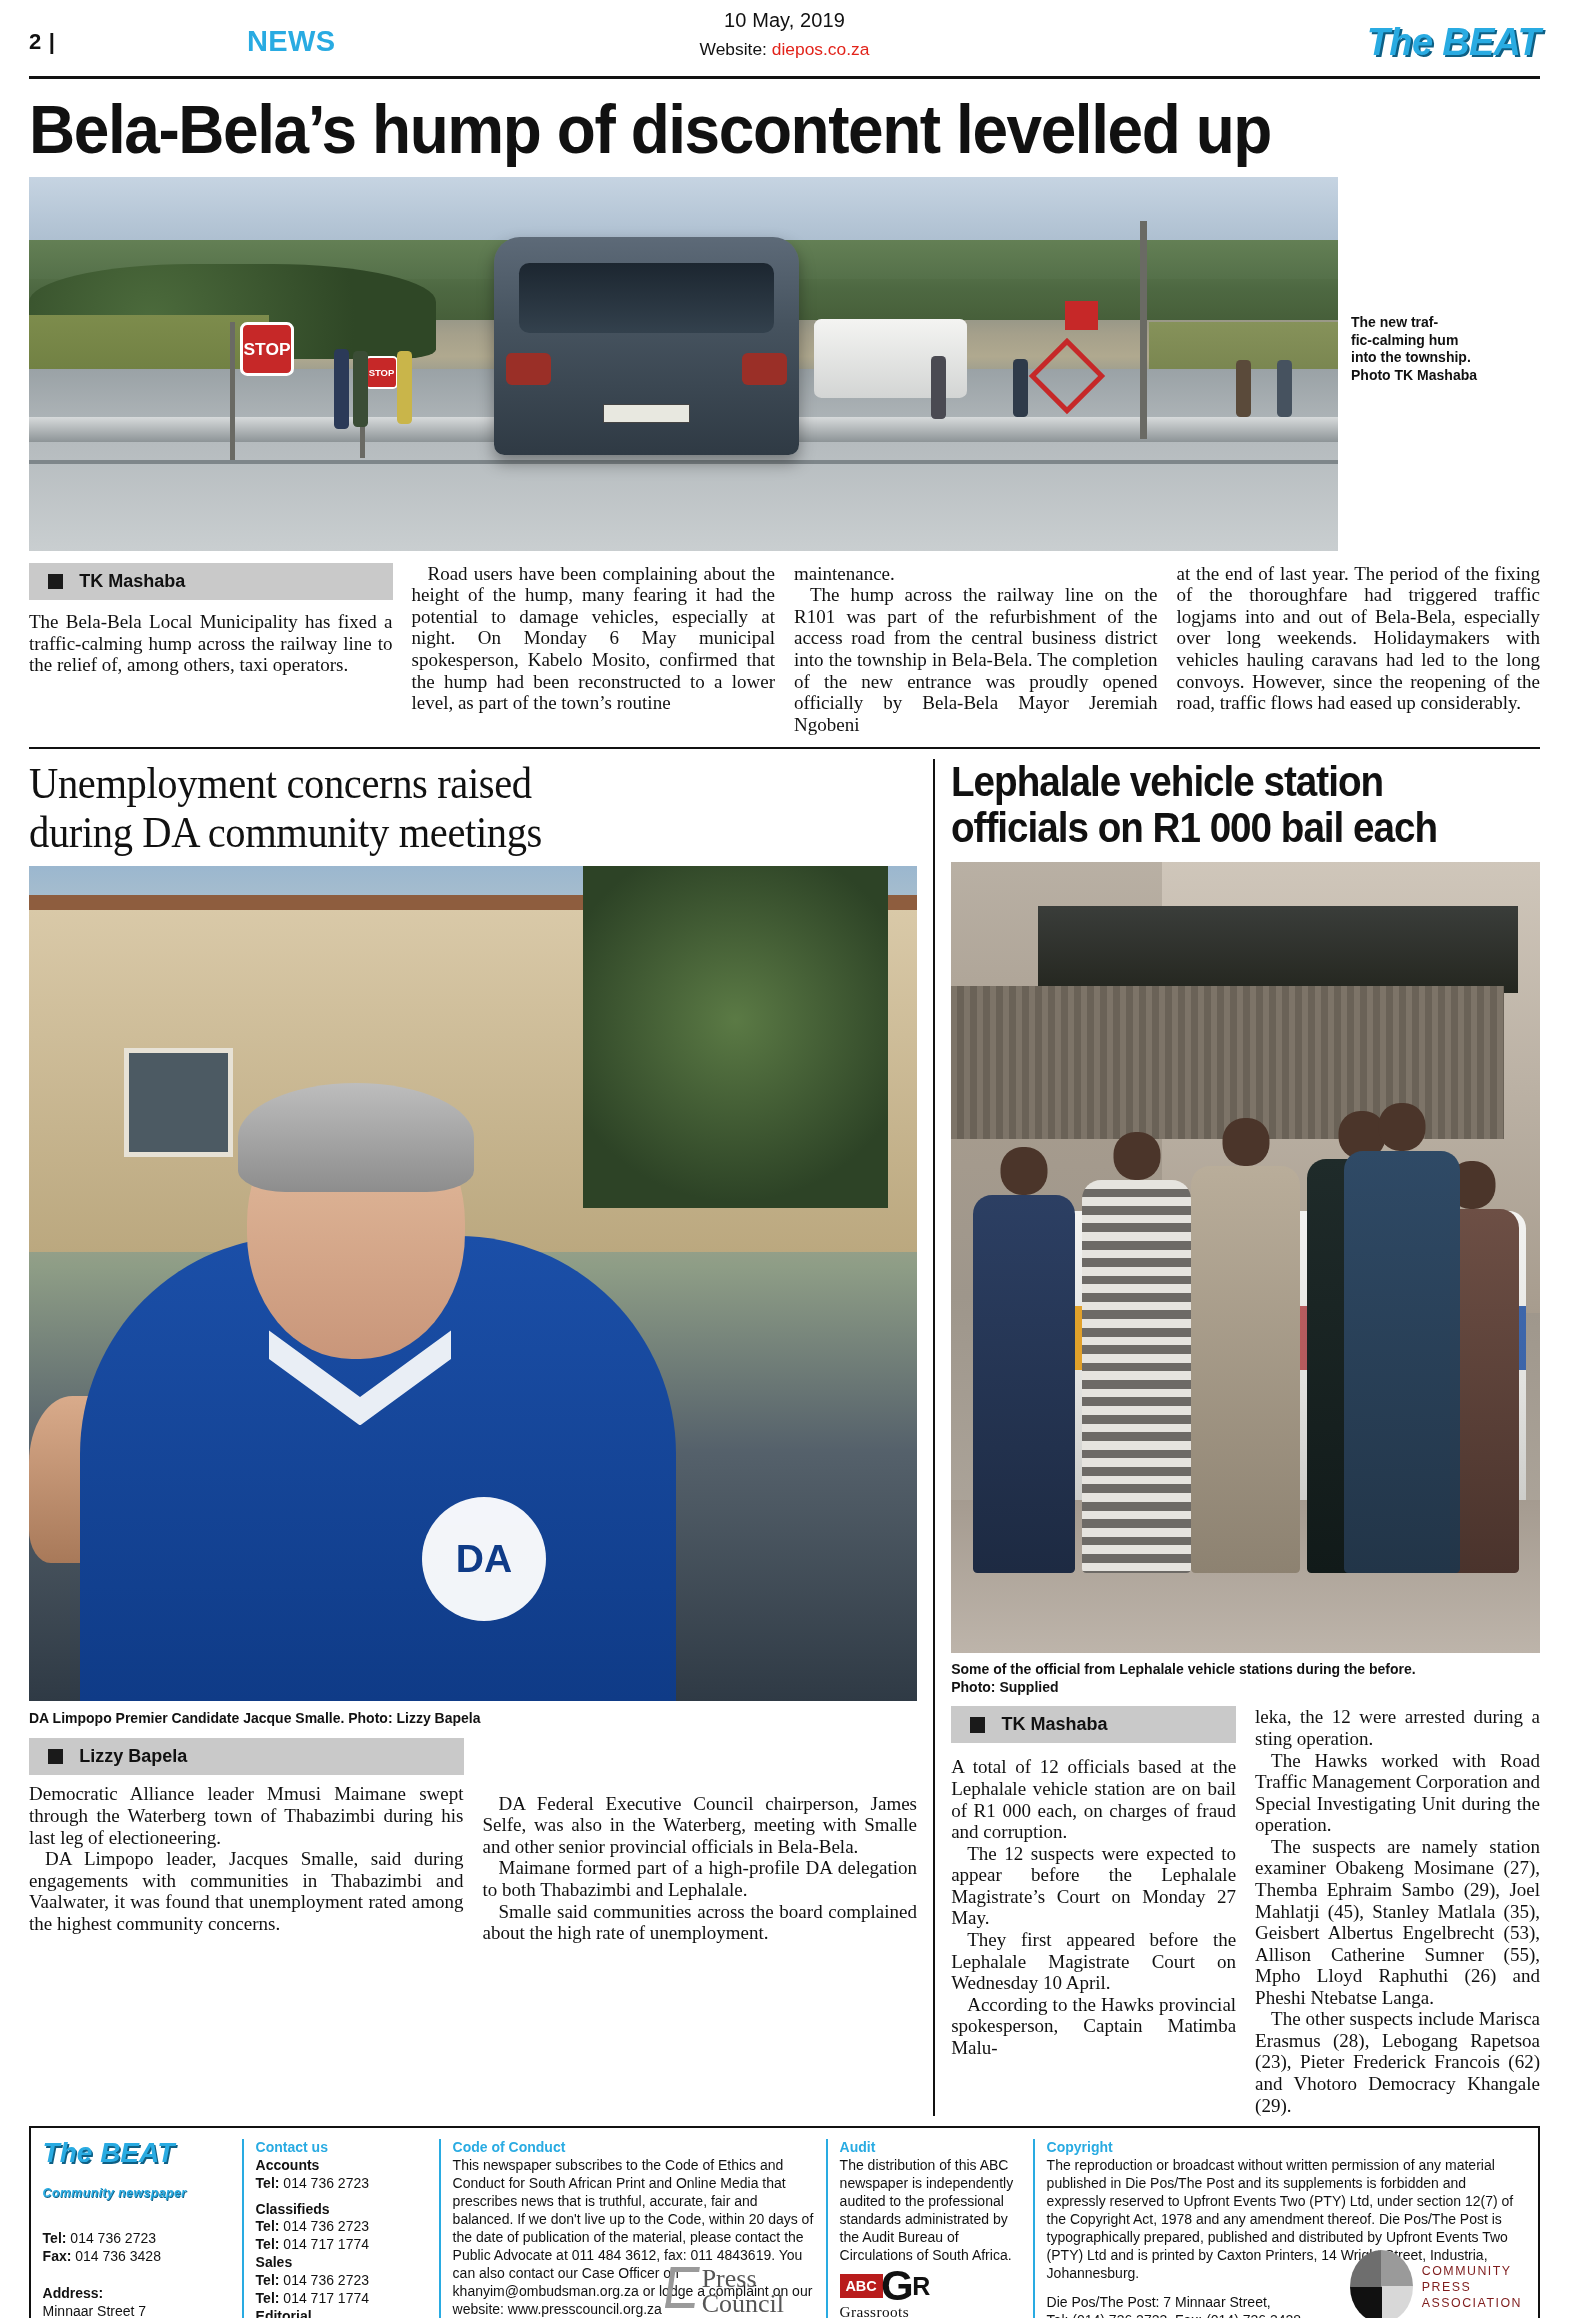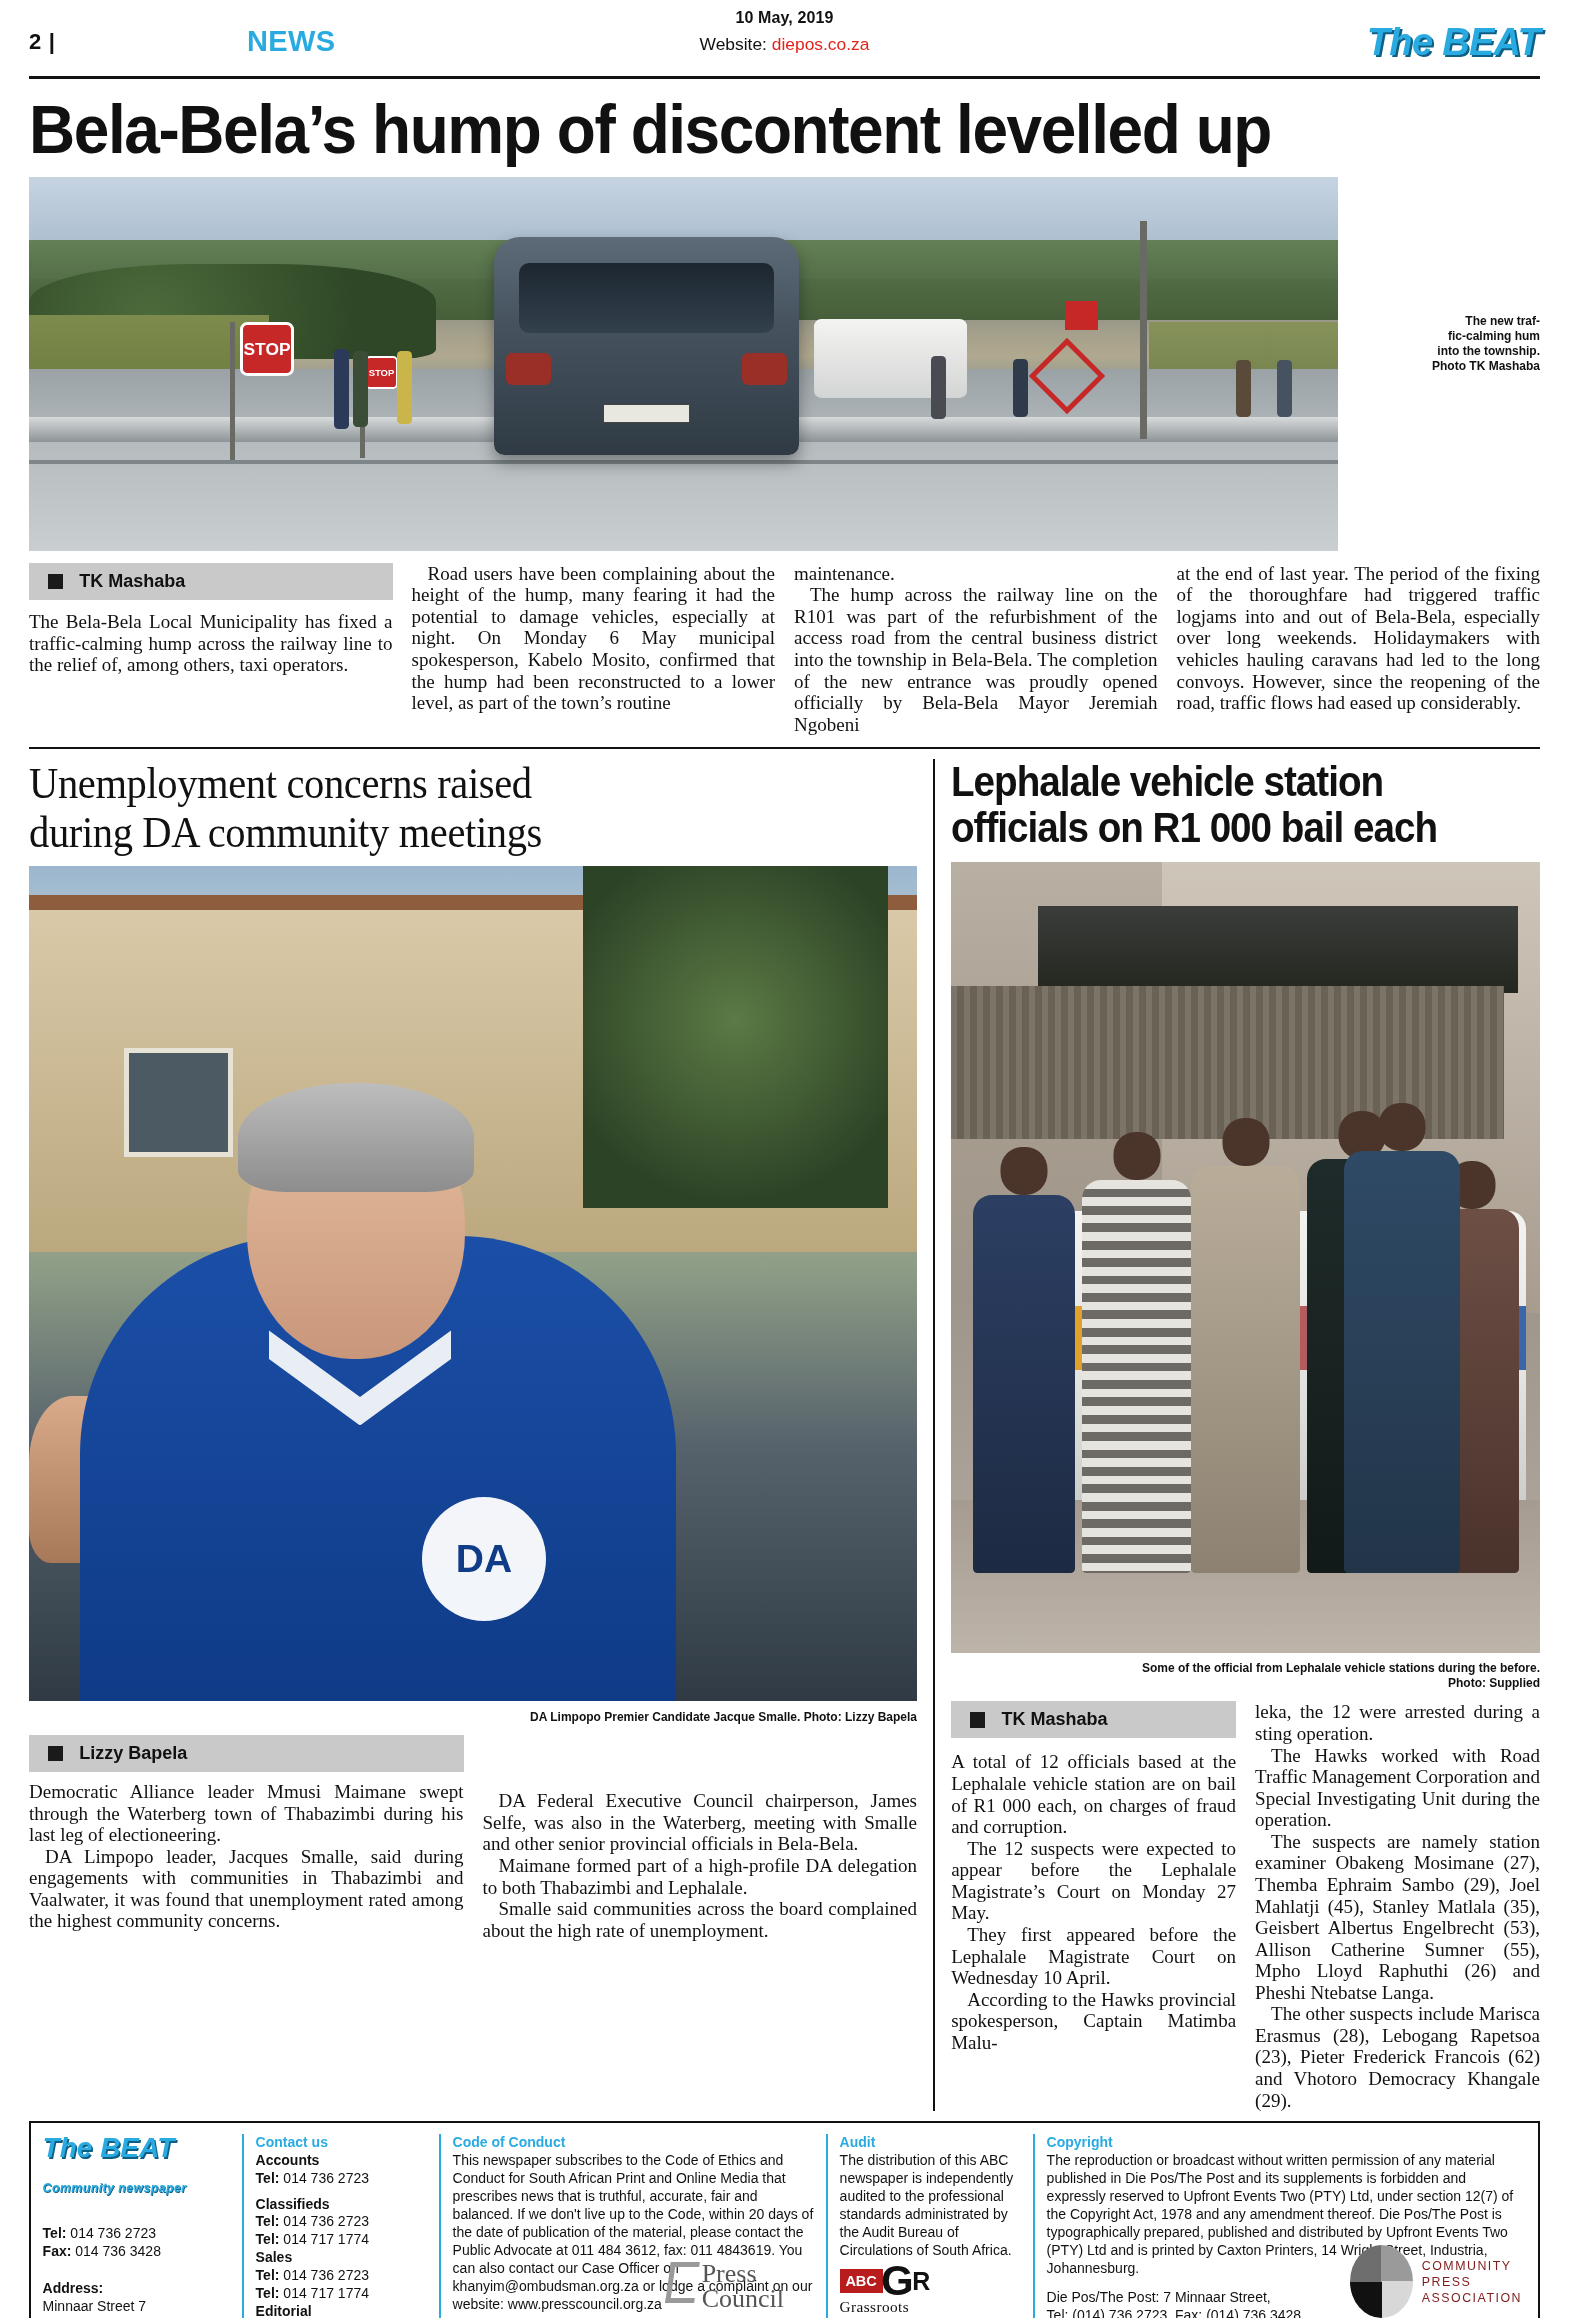--- a/index.html
+++ b/index.html
@@ -30,21 +30,21 @@
     font-family: "Liberation Sans", sans-serif;
     font-weight: bold; font-size: 29px;
     color: #29abe2;
     letter-spacing: 0.4px;
   }
   .masthead-center {
     position:absolute; left:0; right:0; top:8.7px;
     text-align:center;
     font-family:"Liberation Sans", sans-serif;
   }
-  .md-date { font-weight:bold; font-size:16px; letter-spacing:0.1px;}
+  .md-date { font-weight:normal; font-size:20px; letter-spacing:0.1px;}
   .md-web  { font-size:17.4px; margin-top:7px;}
   .md-web .url { color:#e2231a; }
   .masthead-right {
     margin-left:auto; text-align:right;
   }
   .beat-logo {
     font-family:"Liberation Sans", sans-serif;
     font-weight:bold; font-style:italic;
     font-size:38px; color:#29abe2;
     letter-spacing:-0.7px;
@@ -63,21 +63,21 @@
     margin: 16px 0 13px 0;
     transform: scaleX(0.94);
     transform-origin: left center;
   }
 
   
   .photo { position:relative; overflow:hidden; }
   .photo-cap {
     font-family:"Liberation Sans", sans-serif;
     font-weight:bold;
-    font-size:12px; line-height:1.25;text-align:right;
+    font-size:14px; line-height:1.25;
   }
 
   
   .lead-row { display:flex; gap:13px; }
   .lead-photo {
     width: 1316px; height: 374px;
     background:
       linear-gradient(180deg,#cfd9e4 0%, #b9c7d6 14%, #9fb0c0 22%, #7d8f9c 26%, #6f7f86 30%,#8b8f84 34%, #a5a08b 42%, #b0a98f 48%, #9b9c8e 53%, #8d8f85 58%, #9aa1a4 62%, #a9b0b3 70%, #b6bcbe 82%, #c3c7c8 100%);
       position:relative;
     }

